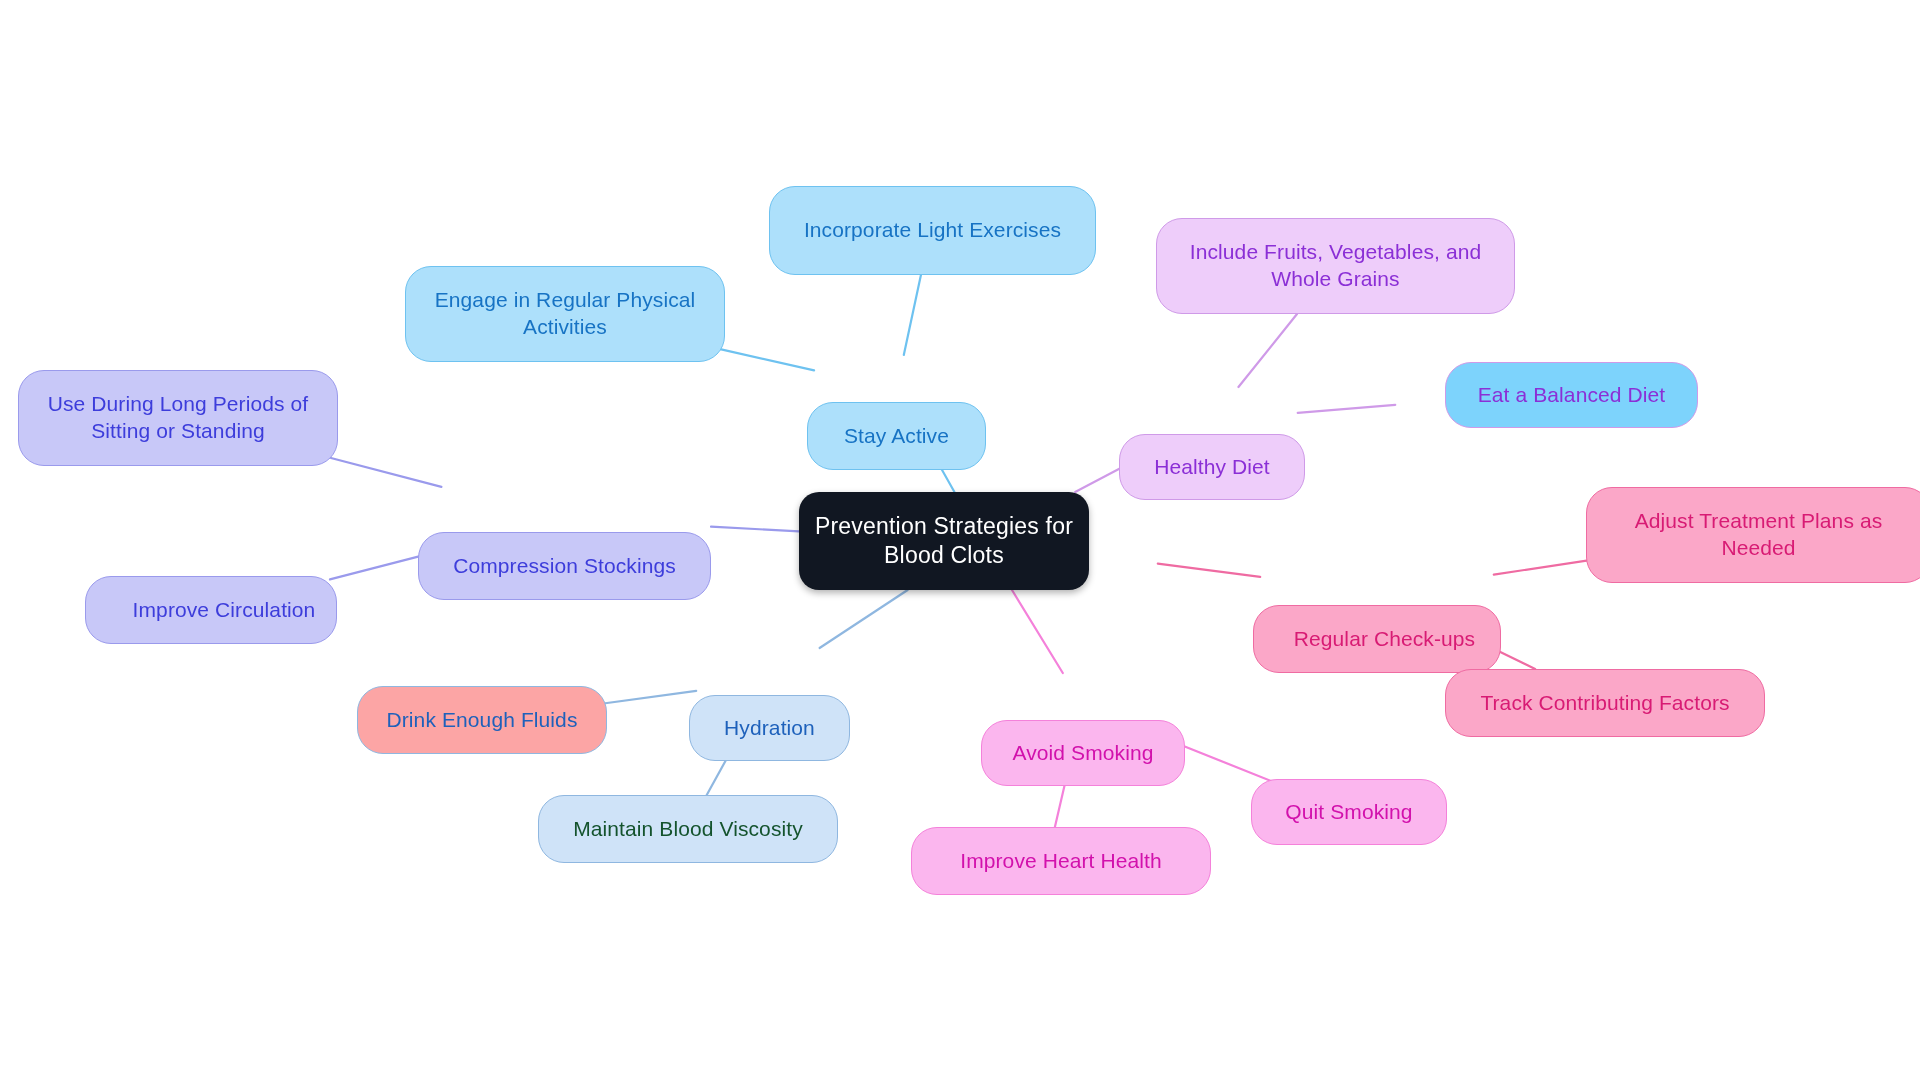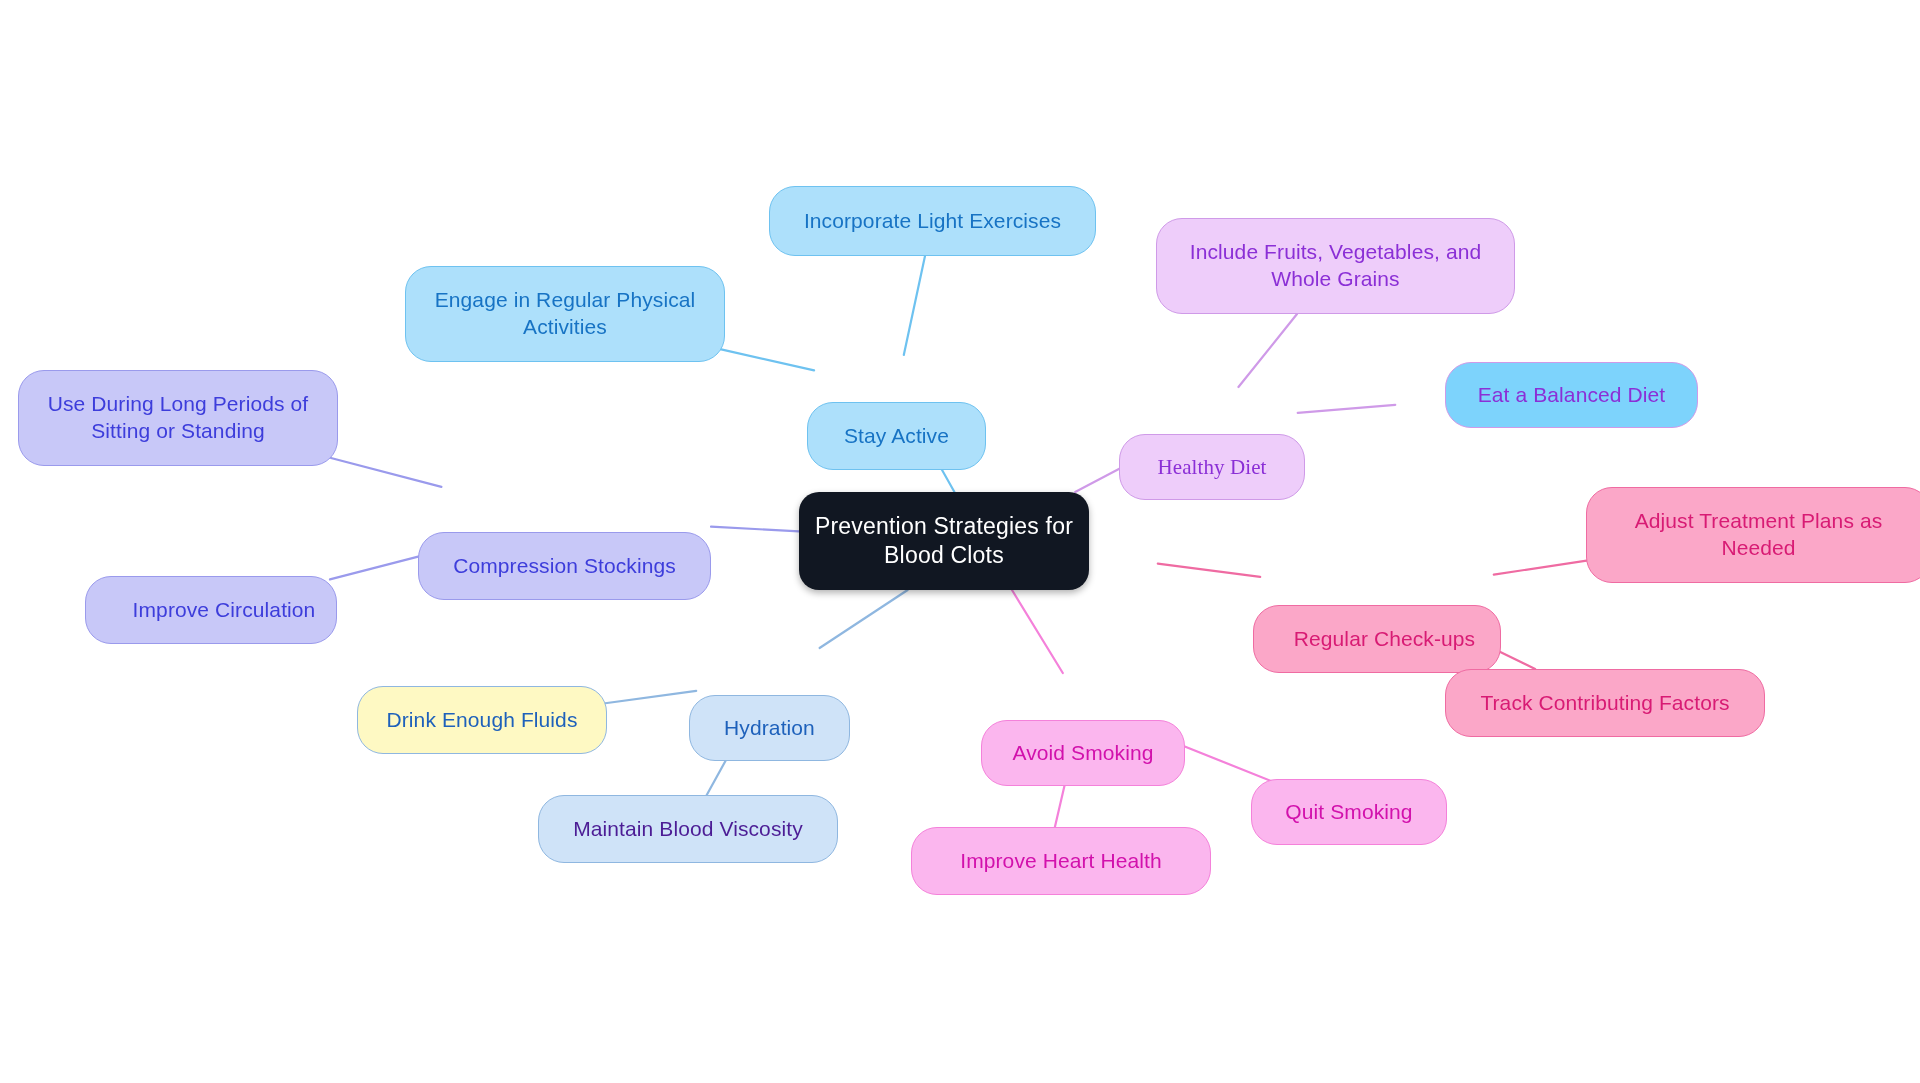--- a/index.html
+++ b/index.html
@@ -70,36 +70,36 @@
       <line x1="1075.3354838709677" y1="739" x2="1054.8967741935485" y2="827" stroke="#f481da" stroke-width="2.2" stroke-linecap="round"></line>
       <line x1="907.625" y1="590" x2="819.5892857142857" y2="648" stroke="#8fb7e0" stroke-width="2.2" stroke-linecap="round"></line>
       <line x1="696.2139289649233" y1="690.9414148534539" x2="599.7860710350767" y2="704.0220634074157" stroke="#8fb7e0" stroke-width="2.2" stroke-linecap="round"></line>
       <line x1="751.3277027027027" y1="714" x2="706.722972972973" y2="795" stroke="#8fb7e0" stroke-width="2.2" stroke-linecap="round"></line>
       <line x1="799" y1="531.3568862275449" x2="711" y2="526.719760479042" stroke="#9a9aec" stroke-width="2.2" stroke-linecap="round"></line>
       <line x1="441.4345681207918" y1="486.8405986551099" x2="330.95652098811905" y2="457.970526830013" stroke="#9a9aec" stroke-width="2.2" stroke-linecap="round"></line>
       <line x1="439.47322418980025" y1="551.1851106046058" x2="329.9498527332767" y2="579.3792458310377" stroke="#9a9aec" stroke-width="2.2" stroke-linecap="round"></line>
     </svg>
   <div id="node-layer">
       <div class="node branch" style="left: 807px; top: 355px; width: 179px; height: 68px; background: rgb(173, 224, 251); border-color: rgb(110, 194, 240); color: rgb(23, 115, 196);"><span>Stay Active</span></div>
-      <div class="node leaf" style="left: 769px; top: 186px; width: 327px; height: 70px; background: rgb(173, 224, 251); border-color: rgb(110, 194, 240); color: rgb(23, 115, 196);"><span>Incorporate Light Exercises</span></div>
+      <div class="node leaf" style="left: 769px; top: 186px; width: 327px; height: 89px; background: rgb(173, 224, 251); border-color: rgb(110, 194, 240); color: rgb(23, 115, 196);"><span>Incorporate Light Exercises</span></div>
       <div class="node leaf" style="left: 405px; top: 266px; width: 320px; height: 96px; background: rgb(173, 224, 251); border-color: rgb(110, 194, 240); color: rgb(23, 115, 196);"><span>Engage in Regular Physical
 Activities</span></div>
-      <div class="node branch" style="left: 1119px; top: 387px; width: 186px; height: 66px; background: rgb(238, 205, 250); border-color: rgb(207, 154, 232); color: rgb(139, 47, 214); font-family: Liberation Serif, serif;"><span>Healthy Diet</span></div>
+      <div class="node branch" style="left: 1119px; top: 387px; width: 186px; height: 66px; background: rgb(238, 205, 250); border-color: rgb(207, 154, 232); color: rgb(139, 47, 214);"><span>Healthy Diet</span></div>
       <div class="node leaf" style="left: 1156px; top: 218px; width: 359px; height: 96px; background: rgb(238, 205, 250); border-color: rgb(207, 154, 232); color: rgb(139, 47, 214);"><span>Include Fruits, Vegetables, and
 Whole Grains</span></div>
       <div class="node leaf" style="left: 1445px; top: 362px; width: 253px; height: 66px; background: #7dd3fc; border-color: rgb(207, 154, 232); color: rgb(139, 47, 214);"><span>Eat a Balanced Diet</span></div>
       <div class="node branch" style="left: 1253px; top: 558px; width: 248px; height: 68px; background: rgb(251, 167, 200); border-color: rgb(239, 107, 162); color: rgb(216, 27, 116); padding-left: 29px;"><span>Regular Check-ups</span></div>
       <div class="node leaf" style="left: 1586px; top: 487px; width: 345px; height: 96px; background: rgb(251, 167, 200); border-color: rgb(239, 107, 162); color: rgb(216, 27, 116);"><span>Adjust Treatment Plans as
 Needed</span></div>
       <div class="node leaf" style="left: 1445px; top: 669px; width: 320px; height: 68px; background: rgb(251, 167, 200); border-color: rgb(239, 107, 162); color: rgb(216, 27, 116);"><span>Track Contributing Factors</span></div>
       <div class="node branch" style="left: 981px; top: 673px; width: 204px; height: 66px; background: rgb(251, 182, 238); border-color: rgb(244, 129, 218); color: rgb(210, 17, 172);"><span>Avoid Smoking</span></div>
       <div class="node leaf" style="left: 1251px; top: 779px; width: 196px; height: 66px; background: rgb(251, 182, 238); border-color: rgb(244, 129, 218); color: rgb(210, 17, 172);"><span>Quit Smoking</span></div>
       <div class="node leaf" style="left: 911px; top: 827px; width: 300px; height: 68px; background: rgb(251, 182, 238); border-color: rgb(244, 129, 218); color: rgb(210, 17, 172);"><span>Improve Heart Health</span></div>
       <div class="node branch" style="left: 689px; top: 648px; width: 161px; height: 66px; background: rgb(207, 227, 248); border-color: rgb(143, 183, 224); color: rgb(30, 97, 187);"><span>Hydration</span></div>
-      <div class="node leaf" style="left: 357px; top: 686px; width: 250px; height: 68px; background: #fef9c3; border-color: rgb(143, 183, 224); color: rgb(30, 97, 187);"><span>Drink Enough Fluids</span></div>
-      <div class="node leaf" style="left: 538px; top: 795px; width: 300px; height: 68px; background: rgb(207, 227, 248); border-color: rgb(143, 183, 224); color: #4c1d95;"><span>Maintain Blood Viscosity</span></div>
+      <div class="node leaf" style="left: 357px; top: 686px; width: 250px; height: 68px; background: #fca5a5; border-color: rgb(143, 183, 224); color: rgb(30, 97, 187);"><span>Drink Enough Fluids</span></div>
+      <div class="node leaf" style="left: 538px; top: 795px; width: 300px; height: 68px; background: rgb(207, 227, 248); border-color: rgb(143, 183, 224); color: #14532d;"><span>Maintain Blood Viscosity</span></div>
       <div class="node branch" style="left: 418px; top: 485px; width: 293px; height: 68px; background: rgb(200, 200, 248); border-color: rgb(154, 154, 236); color: rgb(61, 61, 219);"><span>Compression Stockings</span></div>
       <div class="node leaf" style="left: 18px; top: 370px; width: 320px; height: 96px; background: rgb(200, 200, 248); border-color: rgb(154, 154, 236); color: rgb(61, 61, 219); align-items: center;"><span>Use During Long Periods of
 Sitting or Standing</span></div>
       <div class="node leaf" style="left: 85px; top: 576px; width: 252px; height: 68px; background: rgb(200, 200, 248); border-color: rgb(154, 154, 236); color: rgb(61, 61, 219); padding-left: 40px;"><span>Improve Circulation</span></div>
       <div class="node root" style="left: 799px; top: 492px; width: 290px; height: 98px; background: rgb(17, 23, 34); color: rgb(255, 255, 255);"><span>Prevention Strategies for Blood Clots</span></div>
     </div>
 </div>
 
 </body></html>

